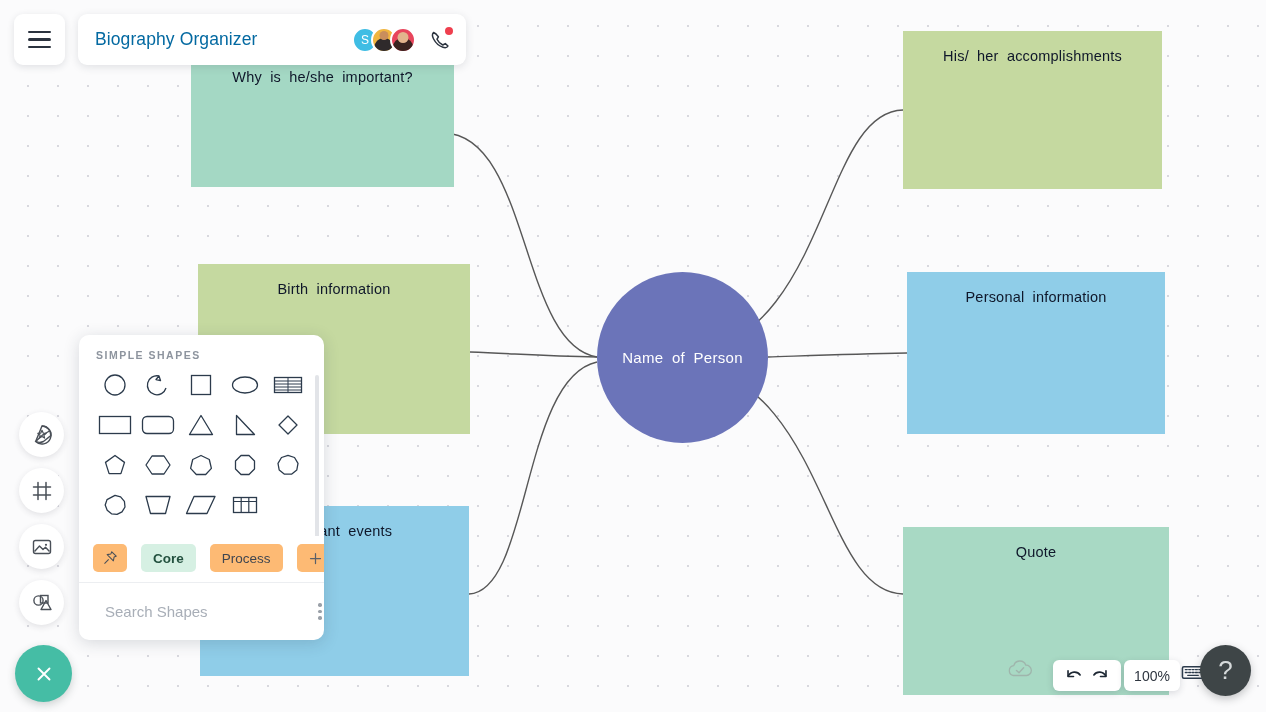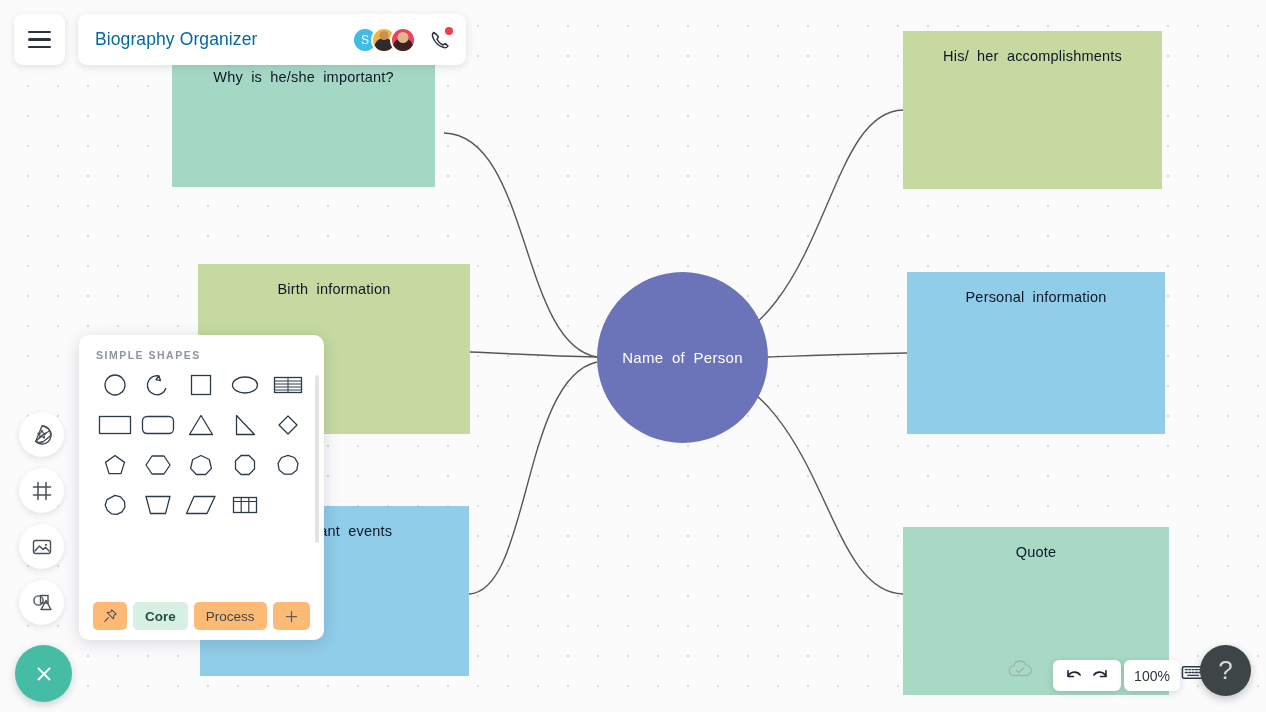--- a/index.html
+++ b/index.html
@@ -146,21 +146,21 @@
     row-gap: 12px; padding: 2px 14px 0 14px;
   }
   .shape-cell {
     height: 28px; display: flex; align-items: center; justify-content: center; cursor: pointer;
   }
   .scrollbar {
     position: absolute; right: 5px; top: 6px;
     width: 4px; height: 168px; border-radius: 3px; background: #e2e4e8; cursor: pointer;
   }
   .tabs-row {
-    display: flex; align-items: center; gap: 6px;
+    display: flex; align-items: center; gap: 14px;
     padding: 8px 12px 10px 14px;
   }
   .tab {
     height: 28px; border-radius: 5px; background: #fdba74;
     display: flex; align-items: center; justify-content: center;
     padding: 0 12px; font-size: 13.5px; color: #3f4650; cursor: pointer;
   }
   .tab.pin { padding: 0 9px; }
   .tab.add { padding: 0 11px; font-size: 19px; color: #5a6068; }
   .tab.active { background: #d6f0e3; color: #23513f; font-weight: 600; }
@@ -211,21 +211,21 @@
 
     <svg class="links">
       <path d="M444,133 C530,135 520,345 597,357"></path>
       <path d="M470,352 C520,354 545,356 597,357"></path>
       <path d="M469,594 C530,592 522,378 597,362"></path>
       <path d="M903,110 C820,112 830,340 683,357"></path>
       <path d="M907,353 C850,354 800,356 768,357"></path>
       <path d="M903,594 C820,592 828,380 683,362"></path>
     </svg>
 
-    <div class="mm-node" style="left:172px;top:52px;width:263px;height:135px;background:#a4d8c4;">
+    <div class="mm-node" style="left:191px;top:52px;width:263px;height:135px;background:#a4d8c4;">
       <span class="mm-label">Why is he/she important?</span>
     </div>
 
     <div class="mm-node" style="left:198px;top:264px;width:272px;height:170px;background:#c5d9a0;">
       <span class="mm-label">Birth information</span>
     </div>
 
     <div class="mm-node" style="left:200px;top:506px;width:269px;height:170px;background:#8fcde8;">
       <span class="mm-label">Important events</span>
     </div>
@@ -429,20 +429,32 @@
       <div class="tab">
         <span>Process</span>
       </div>
       <div class="tab add">
         <svg width="15" height="15" viewBox="0 0 18 18">
           <path d="M9 3 V15 M3 9 H15" stroke="#5a6068" stroke-width="1.5" stroke-linecap="round"></path>
           </svg>
       </div>
     </div>
 
+    <div class="search-row">
+      <svg width="19" height="19" viewBox="0 0 20 20">
+        <circle cx="8.6" cy="8.6" r="6" fill="none" stroke="#a8aeb7" stroke-width="1.5"></circle>
+        <path d="M13.1 13.1 L18 18" stroke="#a8aeb7" stroke-width="1.5" stroke-linecap="round"></path>
+        </svg>
+      <input class="search-input" type="text" placeholder="Search Shapes" style="">
+      <div class="kebab">
+        <i></i>
+        <i></i>
+        <i></i>
+      </div>
+    </div>
   </div>
 
   <div class="cloud-ico">
     <svg width="28" height="22" viewBox="0 0 28 22">
       <path d="M7.5 17.5 A5 5 0 0 1 7.8 7.6 A6.3 6.3 0 0 1 19.8 7.2 A4.8 4.8 0 0 1 20.5 17.5 Z" fill="none" stroke="#9fb5ac" stroke-width="1.3" stroke-linejoin="round"></path>
       <path d="M10.5 12.4 L13 14.8 L17.6 9.8" fill="none" stroke="#9fb5ac" stroke-width="1.4" stroke-linecap="round" stroke-linejoin="round"></path>
       </svg>
   </div>
 
   <div class="undo-redo">

